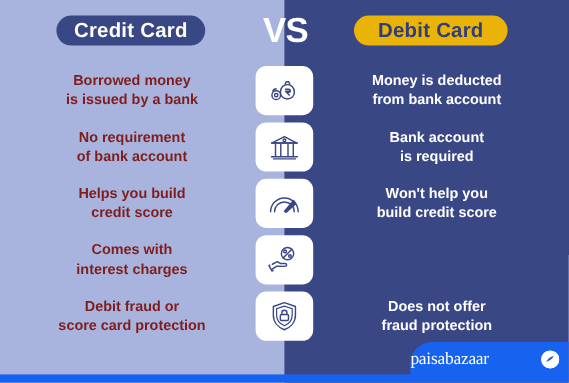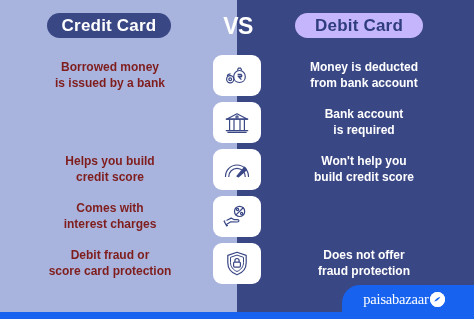--- a/index.html
+++ b/index.html
@@ -31,26 +31,26 @@
     display:flex;align-items:center;justify-content:center;
     font-size:17px;font-weight:bold;letter-spacing:.2px;
     box-sizing:border-box;
   }
   .pill-credit{
     left:47px;width:124px;
     background:#3a4785;color:#ffffff;
   }
   .pill-debit{
     left:295px;width:128px;
-    background:#c4b5fd;color:#2f3d7e;
+    background:#eab308;color:#2f3d7e;
   }
   .vs{
     position:absolute;left:212px;top:12px;width:52px;height:28px;
     display:flex;align-items:center;justify-content:center;
-    color:#ffffff;font-size:23px;font-weight:bold;letter-spacing:-.5px;
+    color:#ffffff;font-size:29px;font-weight:bold;letter-spacing:-.5px;
   }
 
   
   .rows{
     position:absolute;left:0;top:52px;width:474px;height:236px;
   }
   .row{
     position:relative;height:47px;width:474px;
   }
   .cell{
@@ -72,21 +72,21 @@
     display:flex;align-items:center;justify-content:center;
   }
   .icon-tile svg{display:block;}
 
   
   .logo-band{
     position:absolute;right:0;bottom:6px;
     width:132px;height:28px;
     background:#1763f0;
     border-top-left-radius:18px;
-    display:flex;align-items:center;justify-content:center;
+    display:flex;align-items:center;justify-content:space-between;
     padding-right:8px;box-sizing:border-box;
   }
   .logo-text{
     font-family:"Liberation Serif","DejaVu Serif",serif;
     font-size:14.5px;color:#ffffff;letter-spacing:-.2px;
   }
   .logo-mark{
     width:15px;height:15px;border-radius:50%;
     background:#ffffff;margin-left:1px;
     display:flex;align-items:center;justify-content:center;
@@ -132,20 +132,24 @@
           <path d="M4.2 13.3c.4-1.5 1.8-2.4 3.4-2.4"></path>
         </svg>
       </div>
       <div class="cell cell-right">
         <span>Money is deducted</span>
         <span>from bank account</span>
       </div>
     </div>
 
     <div class="row">
+      <div class="cell cell-left">
+        <span>No requirement</span>
+        <span>of bank account</span>
+      </div>
       <div class="icon-tile">
         <svg width="28" height="26" viewBox="0 0 28 26" fill="none" stroke="#3a4785" stroke-width="1.2">
           <path d="M3.5 9.2L14 3.8l10.5 5.4H3.5z" stroke-linejoin="round"></path>
           <path d="M2.8 9.2h22.4M2.8 20.6h22.4M4.4 22.4h19.2"></path>
           <path d="M6.6 9.8v10.4M11 9.8v10.4M17 9.8v10.4M21.4 9.8v10.4"></path>
           <circle cx="14" cy="7" r="1.1"></circle>
         </svg>
       </div>
       <div class="cell cell-right">
         <span>Bank account</span>

